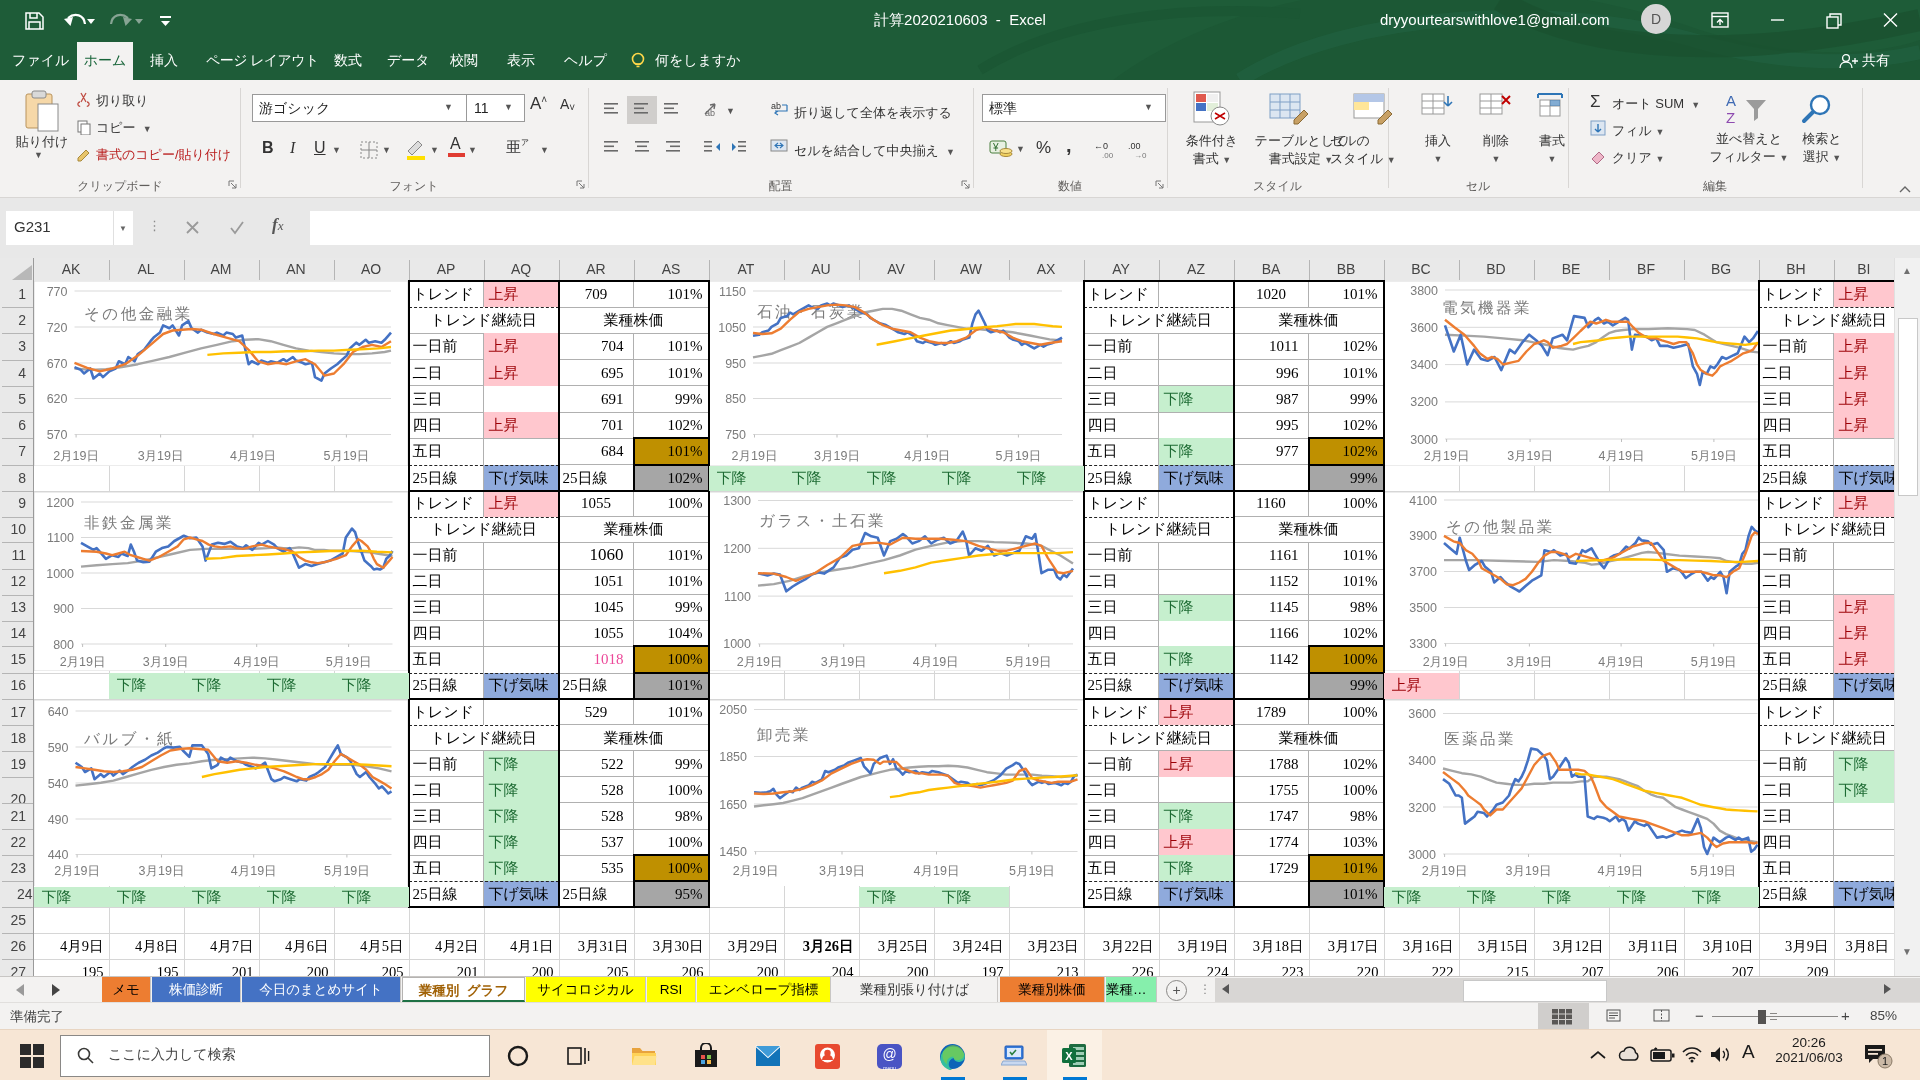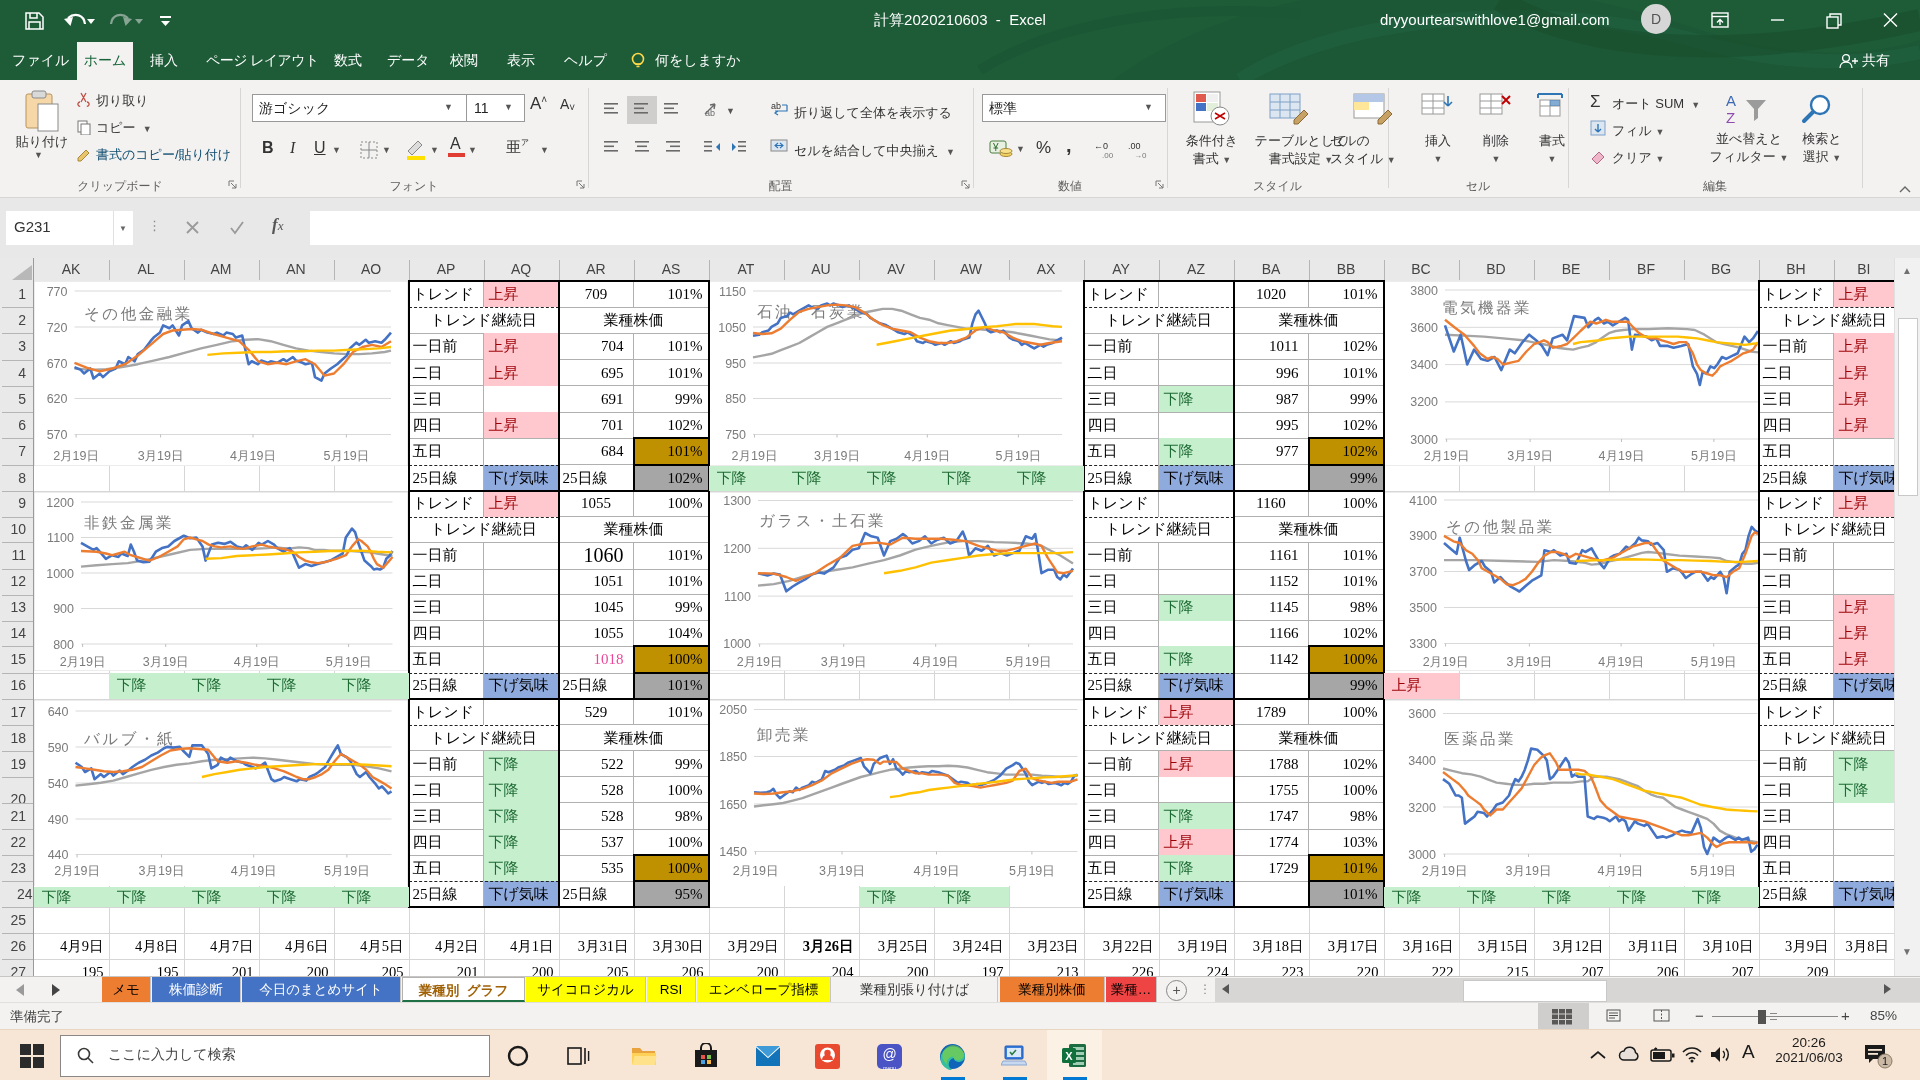--- a/index.html
+++ b/index.html
@@ -117,21 +117,21 @@
       </svg>
  <div class="a" style="left:96px;top:12px;font-size:13px;color:#333;">切り取り</div>
  <svg class="a" style="left:76px;top:39px" width="16" height="16">
         <rect x="2" y="2" width="9" height="11" fill="#fff" stroke="#777"></rect>
         <rect x="5" y="5" width="9" height="11" fill="#fff" stroke="#777"></rect>
       </svg>
  <div class="a" style="left:96px;top:39px;font-size:13px;color:#333;">コピー&nbsp;&nbsp;<span style="font-size:9px;color:#555;">▼</span></div>
  <svg class="a" style="left:76px;top:66px" width="16" height="16">
         <path d="M2,12 l8,-8 3,3 -8,8 -3,0 z" fill="#e8c56b" stroke="#a8893c"></path>
       </svg>
- <div class="a" style="left:96px;top:66px;font-size:13px;color:#0c4a6e;">書式のコピー/貼り付け</div>
+ <div class="a" style="left:96px;top:66px;font-size:13px;color:#b91c1c;">書式のコピー/貼り付け</div>
 
  <div class="a" style="left:252px;top:14px;width:208px;height:26px;background:#fff;border:1px solid #999;font-size:14px;color:#222;line-height:26px;padding-left:6px;">游ゴシック</div>
  <div class="a" style="left:444px;top:22px;font-size:9px;color:#555;">▼</div>
  <div class="a" style="left:466px;top:14px;width:50px;height:26px;background:#fff;border:1px solid #999;font-size:14px;color:#222;line-height:26px;padding-left:7px;">11</div>
  <div class="a" style="left:504px;top:22px;font-size:9px;color:#555;">▼</div>
  <div class="a" style="left:530px;top:14px;font-size:17px;color:#333;">A<span style="font-size:10px;vertical-align:6px;">˄</span></div>
  <div class="a" style="left:560px;top:16px;font-size:14px;color:#333;">A<span style="font-size:10px;vertical-align:-2px;">˅</span></div>
  <div class="a" style="left:262px;top:59px;font-size:16px;color:#333;font-weight:bold;">B</div>
  <div class="a" style="left:290px;top:59px;font-size:16px;color:#333;font-style:italic;font-family:'Liberation Serif',serif;">I</div>
  <div class="a" style="left:314px;top:59px;font-size:16px;color:#333;text-decoration:underline;">U</div>
@@ -857,21 +857,21 @@
 <div class="a" style="left:483.0px;top:542.4px;width:1px;height:156.30000000000007px;background:#b0b0b0;"></div>
 <div class="a" style="left:633.0px;top:491.4px;width:1px;height:25.300000000000068px;background:#b0b0b0;"></div>
 <div class="a" style="left:633.0px;top:542.4px;width:1px;height:104.0px;background:#b0b0b0;"></div>
 <div class="cell" style="left:408.5px;top:491.4px;width:75.0px;height:25.300000000000068px;line-height:25.300000000000068px;color:#000;font-size:15px;padding-left:4px;width:71.0px;">トレンド</div>
 <div class="cell" style="left:483.5px;top:491.4px;width:75.0px;height:25.300000000000068px;line-height:25.300000000000068px;background:#ffc7ce;color:#9c0006;font-size:15px;padding-left:5px;width:70.0px;">上昇</div>
 <div class="cell" style="left:558.5px;top:491.4px;width:75.0px;height:25.300000000000068px;line-height:25.300000000000068px;color:#000;font-size:15px;text-align:center;">1055</div>
 <div class="cell" style="left:633.5px;top:491.4px;width:75.0px;height:25.300000000000068px;line-height:25.300000000000068px;color:#000;font-size:15px;text-align:right;padding-right:6px;width:69.0px;">100%</div>
 <div class="cell" style="left:408.5px;top:516.7px;width:150.0px;height:25.699999999999932px;line-height:25.699999999999932px;color:#000;font-size:15px;text-align:center;">トレンド継続日</div>
 <div class="cell" style="left:558.5px;top:516.7px;width:150.0px;height:25.699999999999932px;line-height:25.699999999999932px;color:#000;font-size:15px;text-align:center;">業種株価</div>
 <div class="cell" style="left:408.5px;top:542.4px;width:75.0px;height:26.800000000000068px;line-height:26.800000000000068px;color:#000;font-size:15px;padding-left:4px;width:71.0px;">一日前</div>
-<div class="cell" style="left:558.5px;top:542.4px;width:75.0px;height:26.800000000000068px;line-height:26.800000000000068px;color:#000;font-size:20px;text-align:right;padding-right:28px;width:65.0px;">1060</div>
+<div class="cell" style="left:558.5px;top:542.4px;width:75.0px;height:26.800000000000068px;line-height:26.800000000000068px;color:#000;font-size:17px;text-align:right;padding-right:28px;width:65.0px;">1060</div>
 <div class="cell" style="left:633.5px;top:542.4px;width:75.0px;height:26.800000000000068px;line-height:26.800000000000068px;color:#000;font-size:15px;text-align:right;padding-right:6px;width:69.0px;">101%</div>
 <div class="cell" style="left:408.5px;top:569.2px;width:75.0px;height:25.699999999999932px;line-height:25.699999999999932px;color:#000;font-size:15px;padding-left:4px;width:71.0px;">二日</div>
 <div class="cell" style="left:558.5px;top:569.2px;width:75.0px;height:25.699999999999932px;line-height:25.699999999999932px;color:#000;font-size:15px;text-align:right;padding-right:10px;width:65.0px;">1051</div>
 <div class="cell" style="left:633.5px;top:569.2px;width:75.0px;height:25.699999999999932px;line-height:25.699999999999932px;color:#000;font-size:15px;text-align:right;padding-right:6px;width:69.0px;">101%</div>
 <div class="cell" style="left:408.5px;top:594.9px;width:75.0px;height:25.800000000000068px;line-height:25.800000000000068px;color:#000;font-size:15px;padding-left:4px;width:71.0px;">三日</div>
 <div class="cell" style="left:558.5px;top:594.9px;width:75.0px;height:25.800000000000068px;line-height:25.800000000000068px;color:#000;font-size:15px;text-align:right;padding-right:10px;width:65.0px;">1045</div>
 <div class="cell" style="left:633.5px;top:594.9px;width:75.0px;height:25.800000000000068px;line-height:25.800000000000068px;color:#000;font-size:15px;text-align:right;padding-right:6px;width:69.0px;">99%</div>
 <div class="cell" style="left:408.5px;top:620.7px;width:75.0px;height:25.699999999999932px;line-height:25.699999999999932px;color:#000;font-size:15px;padding-left:4px;width:71.0px;">四日</div>
 <div class="cell" style="left:558.5px;top:620.7px;width:75.0px;height:25.699999999999932px;line-height:25.699999999999932px;color:#000;font-size:15px;text-align:right;padding-right:10px;width:65.0px;">1055</div>
 <div class="cell" style="left:633.5px;top:620.7px;width:75.0px;height:25.699999999999932px;line-height:25.699999999999932px;color:#000;font-size:15px;text-align:right;padding-right:6px;width:69.0px;">104%</div>
@@ -1180,21 +1180,21 @@
 <div class="a" style="left:52px;top:7px;width:0;height:0;border-top:6px solid transparent;border-bottom:6px solid transparent;border-left:8px solid #444;"></div>
 <div class="a" style="left:102px;top:0;width:48px;height:25px;background:#ed7d31;border-right:1px solid #c8c6c4;color:#000;font-size:13.5px;text-align:center;line-height:25px;white-space:nowrap;overflow:hidden;">メモ</div>
 <div class="a" style="left:152px;top:0;width:88px;height:25px;background:#4472c4;border-right:1px solid #c8c6c4;color:#fff;font-size:13.5px;text-align:center;line-height:25px;white-space:nowrap;overflow:hidden;">株価診断</div>
 <div class="a" style="left:242px;top:0;width:158px;height:25px;background:#4472c4;border-right:1px solid #c8c6c4;color:#fff;font-size:13.5px;text-align:center;line-height:25px;white-space:nowrap;overflow:hidden;">今日のまとめサイト</div>
 <div class="a" style="left:402px;top:0;width:121px;height:25px;background:#fff;border:1px solid #b5b3b1;border-bottom:2px solid #1e7145;height:22px;color:#a16207;font-weight:bold;font-size:13.5px;text-align:center;line-height:25px;white-space:nowrap;overflow:hidden;">業種別&nbsp;&nbsp;グラフ</div>
 <div class="a" style="left:526px;top:0;width:119px;height:25px;background:#ffff00;border-right:1px solid #c8c6c4;color:#000;font-size:13.5px;text-align:center;line-height:25px;white-space:nowrap;overflow:hidden;">サイコロジカル</div>
 <div class="a" style="left:647px;top:0;width:48px;height:25px;background:#ffff00;border-right:1px solid #c8c6c4;color:#000;font-size:13.5px;text-align:center;line-height:25px;white-space:nowrap;overflow:hidden;">RSI</div>
 <div class="a" style="left:697px;top:0;width:133px;height:25px;background:#ffff00;border-right:1px solid #c8c6c4;color:#000;font-size:13.5px;text-align:center;line-height:25px;white-space:nowrap;overflow:hidden;">エンベロープ指標</div>
 <div class="a" style="left:832px;top:0;width:165px;height:25px;background:#f3f2f1;border-right:1px solid #c8c6c4;color:#333;font-size:13.5px;text-align:center;line-height:25px;white-space:nowrap;overflow:hidden;">業種別張り付けば</div>
 <div class="a" style="left:1000px;top:0;width:104px;height:25px;background:#ed7d31;border-right:1px solid #c8c6c4;color:#000;font-size:13.5px;text-align:center;line-height:25px;white-space:nowrap;overflow:hidden;">業種別株価</div>
-<div class="a" style="left:1106px;top:0;width:50px;height:25px;background:#ef4444;border-right:1px solid #c8c6c4;color:#000;font-size:13.5px;text-align:center;line-height:25px;white-space:nowrap;overflow:hidden;">業種…</div>
+<div class="a" style="left:1106px;top:0;width:50px;height:25px;background:#86efac;border-right:1px solid #c8c6c4;color:#000;font-size:13.5px;line-height:25px;white-space:nowrap;overflow:hidden;">業種…</div>
 
 <div class="a" style="left:1166px;top:3px;width:19px;height:19px;border-radius:50%;border:1px solid #8a8886;color:#555;text-align:center;line-height:18px;font-size:14px;">+</div>
 <div class="a" style="left:1199px;top:5px;color:#8a8a8a;font-size:12px;">⋮</div>
 <div class="a" style="left:1215px;top:1px;width:705px;height:24px;background:#d8d6d4;"></div>
 <div class="a" style="left:1222px;top:7px;width:0;height:0;border-top:5px solid transparent;border-bottom:5px solid transparent;border-right:7px solid #555;"></div>
 <div class="a" style="left:1463px;top:3px;width:142px;height:20px;background:#fff;border:1px solid #c8c8c8;"></div>
 <div class="a" style="left:1884px;top:7px;width:0;height:0;border-top:5px solid transparent;border-bottom:5px solid transparent;border-left:7px solid #555;"></div>
 
 </div>
 

